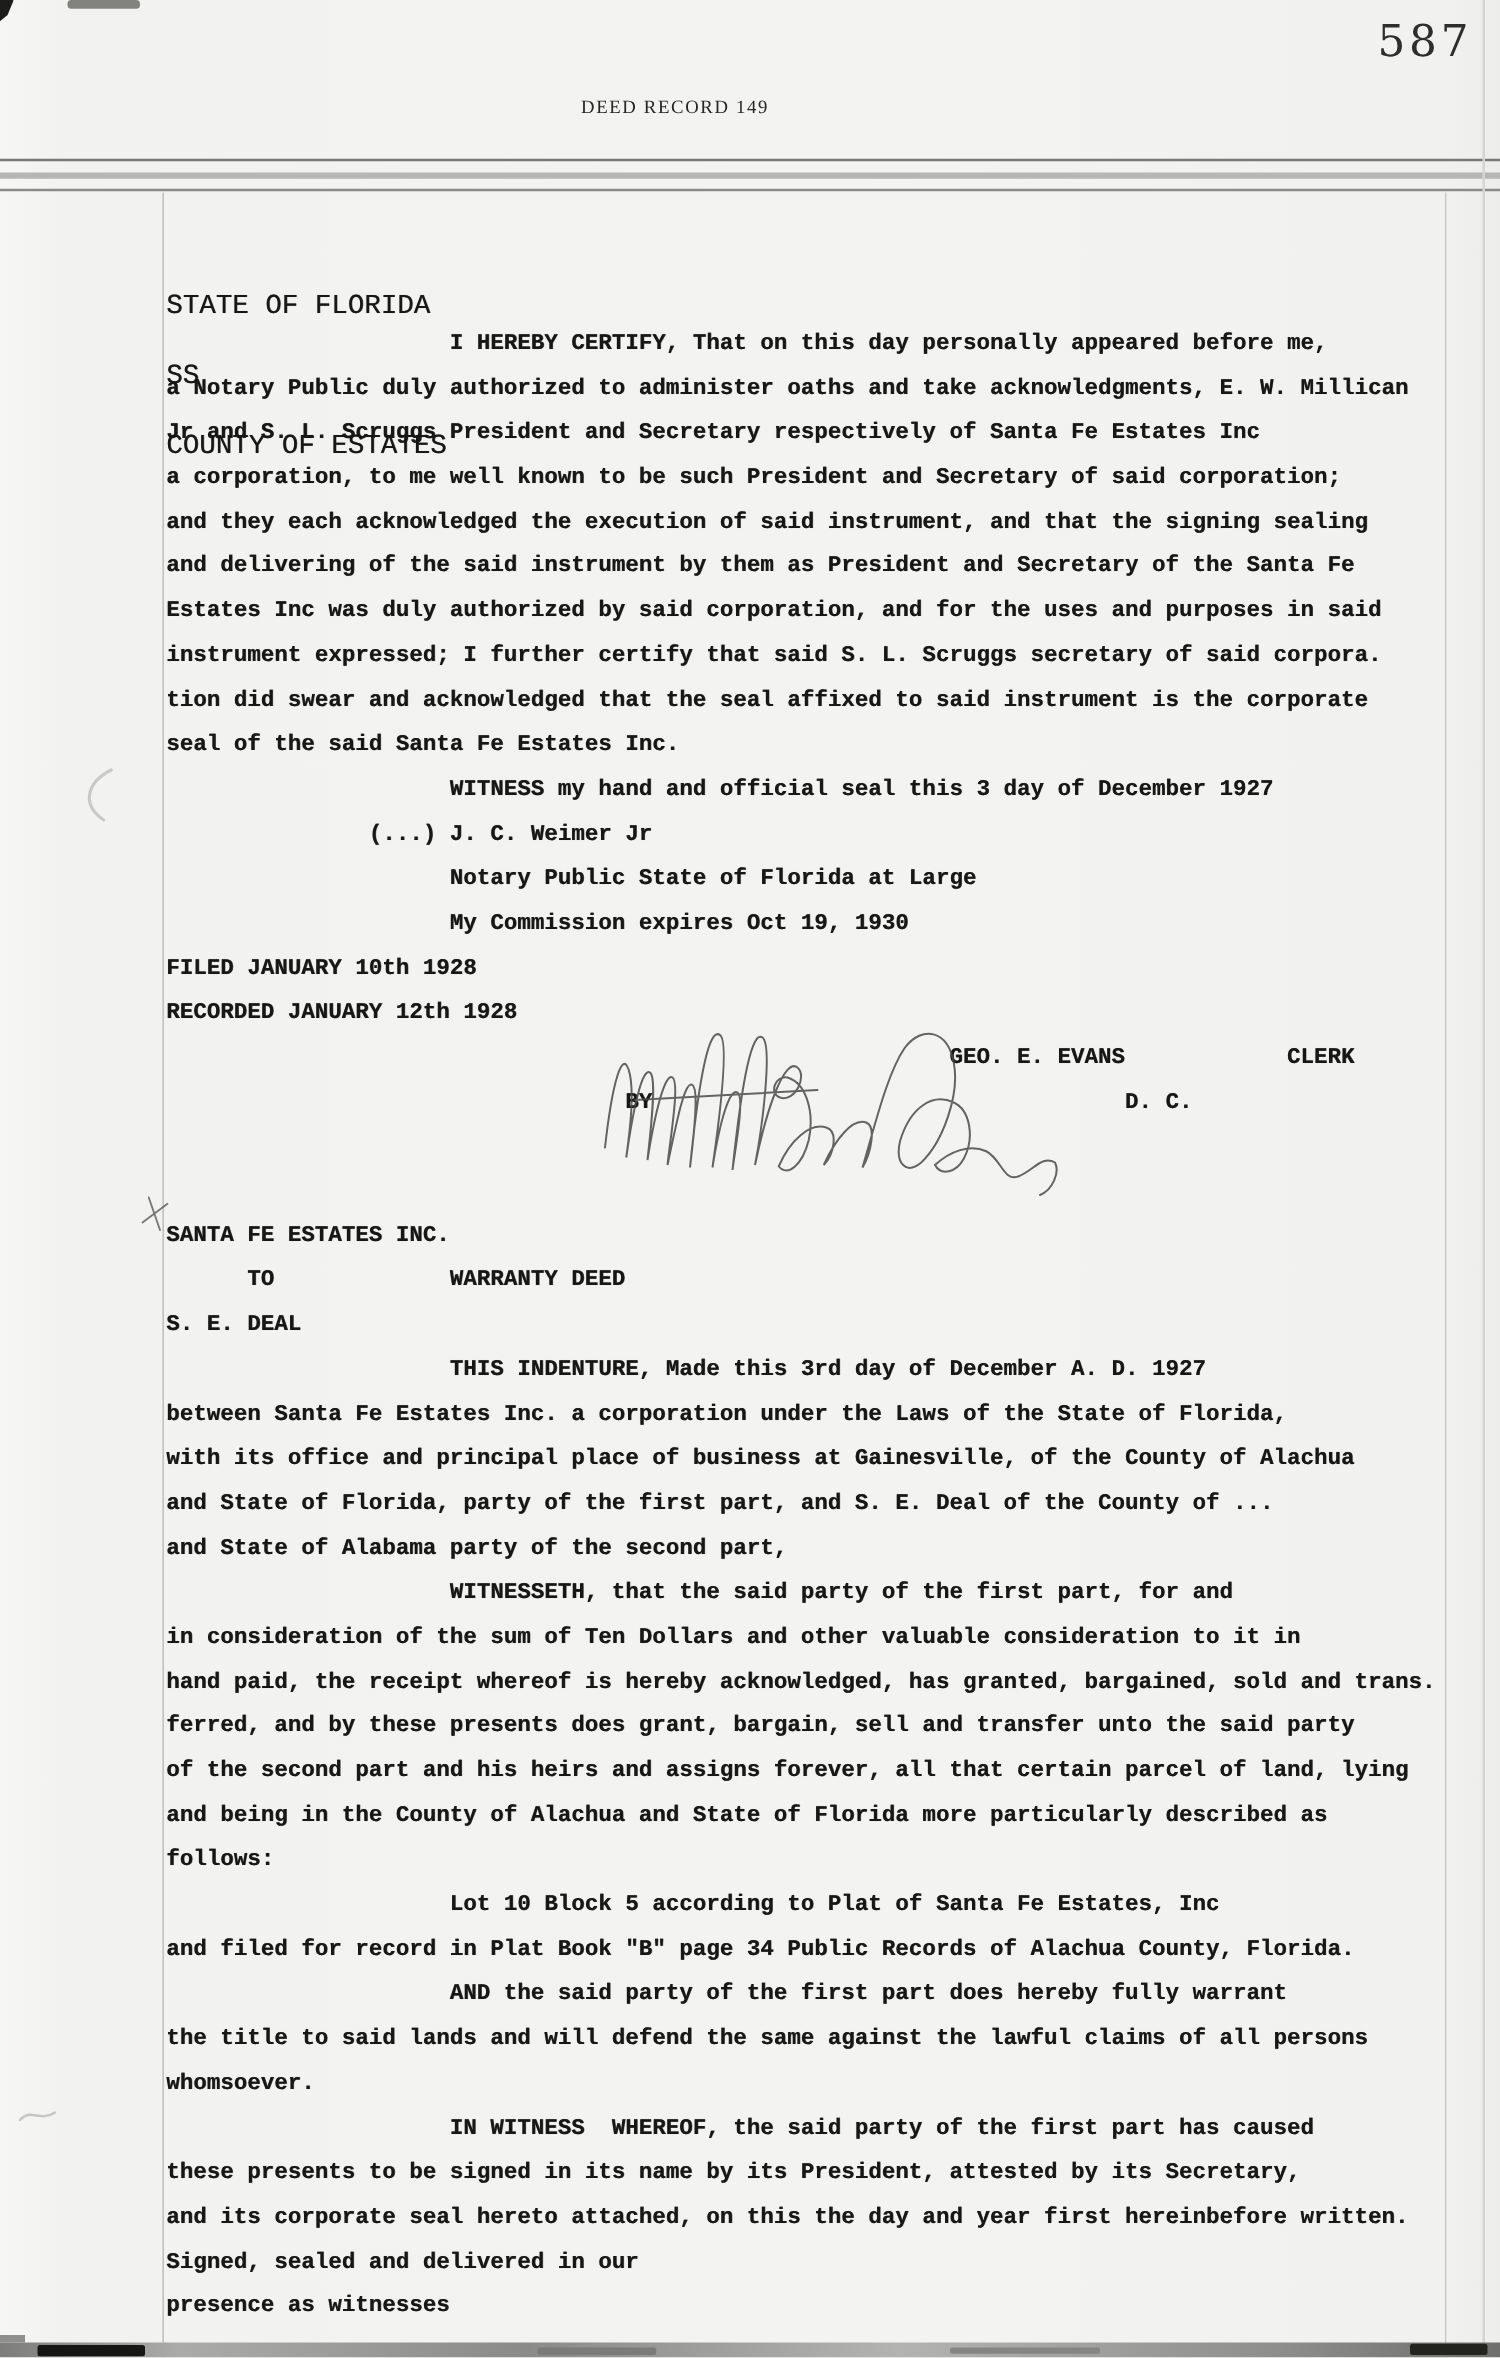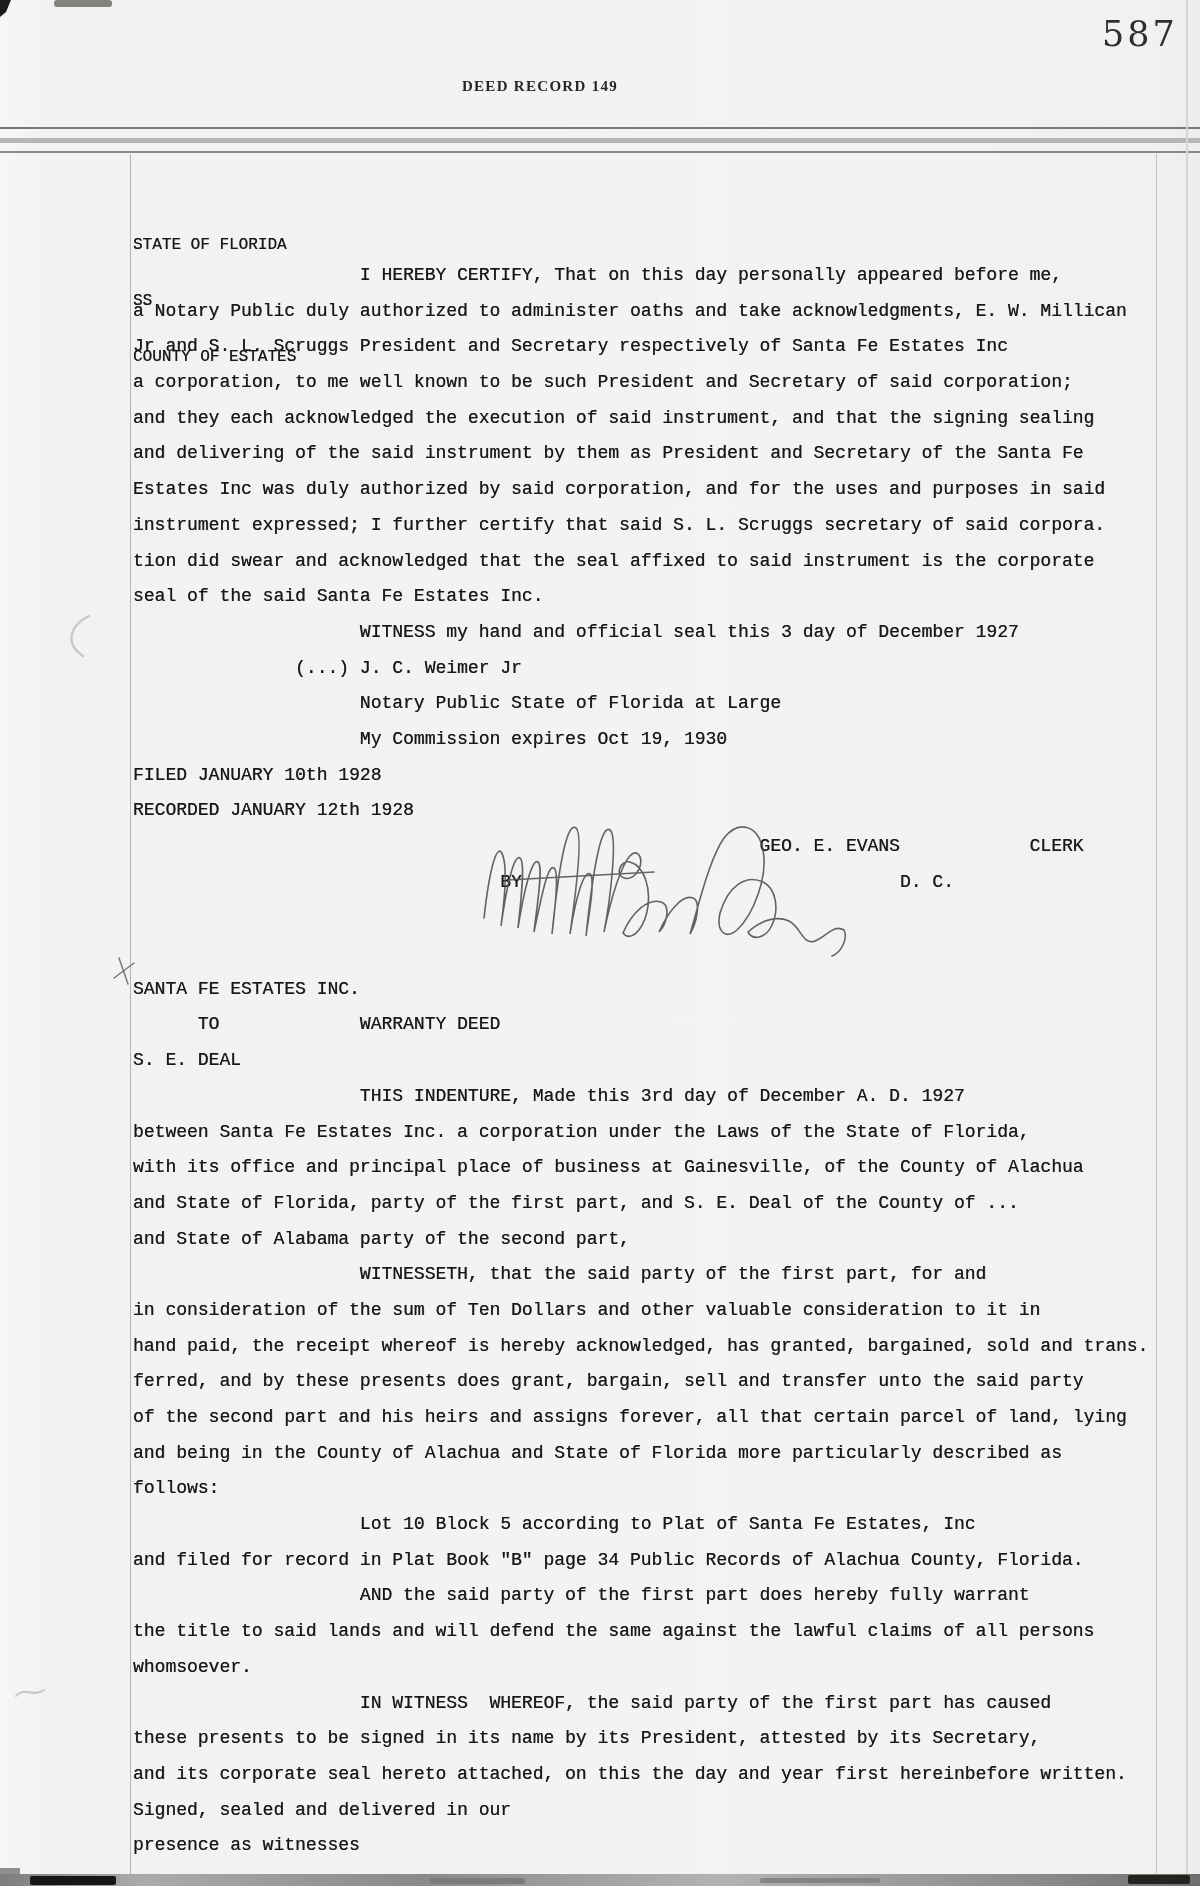--- a/index.html
+++ b/index.html
@@ -24,35 +24,35 @@
   .paper-edge{position:absolute;top:0;bottom:0;left:1186px;width:2px;background:#d5d5d3;}
   
   .page-number{
     position:absolute;top:14px;left:1102px;
     font-family:"DejaVu Serif","Liberation Serif",serif;
     font-size:35px;letter-spacing:3px;color:#2e2e2c;
   }
   .register-header{
     position:absolute;top:78px;left:0;width:1080px;text-align:center;
     font-family:"Liberation Serif","DejaVu Serif",serif;
-    font-weight:bold;font-size:15px;letter-spacing:1.3px;color:#262624;
+    font-weight:normal;font-size:15px;letter-spacing:1.3px;color:#262624;
   }
   
   .ink{
     color:#171715;
     text-shadow:0.35px 0 0 rgba(20,20,18,.55), 0 0 0.6px rgba(20,20,18,.3);
   }
   .venue{
     position:absolute;left:133px;top:199px;
-    font-size:16px;line-height:18.6px;white-space:pre;
+    font-size:22px;line-height:18.6px;white-space:pre;
   }
   .venue .ss{}
   .doc{
     position:absolute;left:133px;top:258px;
-    font-size:18px;line-height:35.7px;white-space:pre;
+    font-size:18px;line-height:35.7px;white-space:pre;font-weight:bold;
   }
   .doc-line{height:35.7px;}
   
   .hand{position:absolute;}
   .hand svg{display:block;}
   
   .corner-mark-a{position:absolute;left:0;top:0;width:11px;height:17px;background:#1c1c1a;
     clip-path:polygon(0 0,100% 0,55% 70%,0 100%);}
   .corner-mark-b{position:absolute;left:54px;top:0;width:58px;height:7px;background:#5c5c5a;
     opacity:.75;border-radius:3px;}

